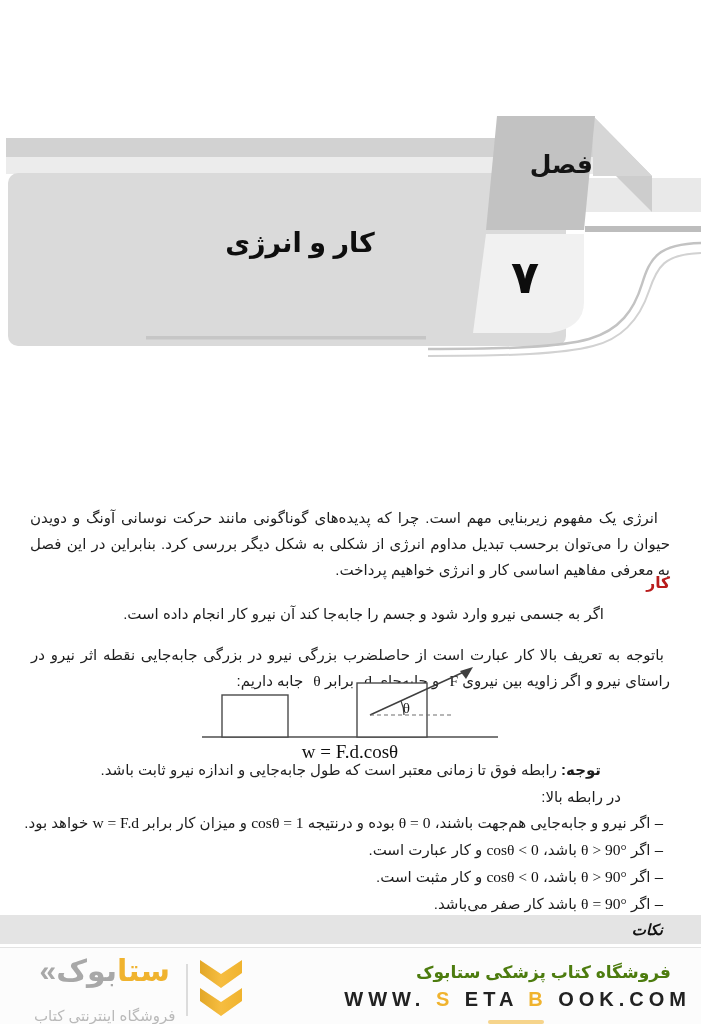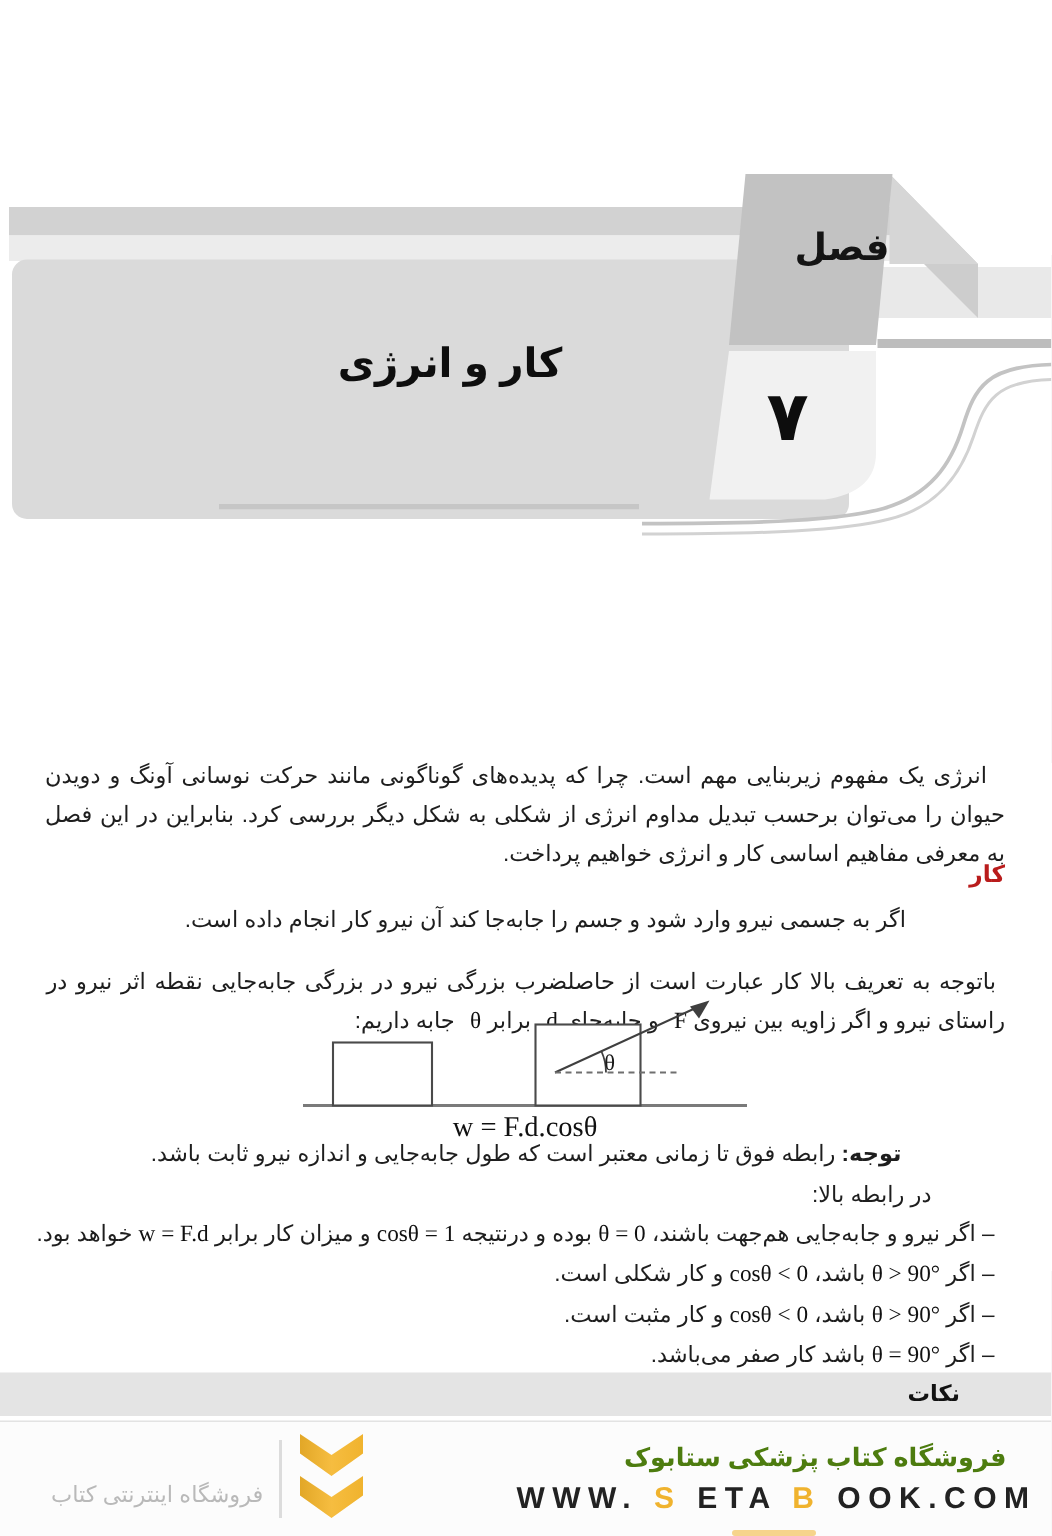--- a/index.html
+++ b/index.html
@@ -26,21 +26,21 @@
   .formula{position:absolute;top:741px;left:200px;width:300px;text-align:center;
     font-family:"Liberation Serif","DejaVu Serif",serif;font-size:19px;color:#101010;}
   .note-line{position:absolute;top:757px;right:100px;white-space:nowrap;}
   .note-label{font-weight:bold;}
   .relation-line{position:absolute;top:784px;right:80px;white-space:nowrap;}
   .bullets{position:absolute;top:809px;right:38px;left:20px;}
   .bullet-line{line-height:27px;white-space:nowrap;}
   .math{direction:ltr;unicode-bidi:isolate;display:inline-block;
     font-family:"Liberation Serif","DejaVu Serif",serif;font-size:15.5px;color:#101010;}
   .notes-band{position:absolute;top:915px;left:0;width:701px;height:29px;background:#e4e4e4;}
-  .notes-heading{line-height:29px;padding-right:61px;font-size:15px;font-weight:bold;color:#111;}
+  .notes-heading{line-height:29px;padding-right:38px;font-size:15px;font-weight:bold;color:#111;font-style:italic;}
   .footer{position:absolute;top:947px;left:0;width:701px;height:77px;background:#fcfcfc;
     border-top:1px solid #e3e3e3;box-sizing:border-box;}
   .store-name{position:absolute;top:14px;right:30px;font-size:17px;font-weight:600;color:#4d7c0f;}
   .footer-url{position:absolute;top:40px;right:10px;font-size:20px;font-weight:bold;
     letter-spacing:5px;color:#222;direction:ltr;font-family:"Liberation Sans",sans-serif;}
   .footer-url .accent{color:#f0b32e;}
   .footer-url .dark{color:#222;}
   .brand{position:absolute;top:7px;left:34px;display:flex;align-items:center;gap:10px;direction:ltr;}
   .brand-text{display:flex;flex-direction:column;align-items:center;}
   .wordmark{font-size:30px;font-weight:bold;direction:rtl;line-height:32px;letter-spacing:1px;}
@@ -99,35 +99,38 @@
 
   <div class="note-line body-text">
     <span class="note-label">توجه:</span>
     <span>رابطه فوق تا زمانی معتبر است که طول جابه‌جایی و اندازه نیرو ثابت باشد.</span>
   </div>
 
   <div class="relation-line body-text">در رابطه بالا:</div>
 
   <div class="bullets body-text">
       <div class="bullet-line"><span>–  اگر نیرو و جابه‌جایی هم‌جهت باشند،</span> <span class="math" dir="ltr">θ = 0</span> <span>بوده و درنتیجه</span> <span class="math" dir="ltr">cosθ = 1</span> <span>و میزان کار برابر</span> <span class="math" dir="ltr">w = F.d</span> <span>خواهد بود.</span></div>
-      <div class="bullet-line"><span>–  اگر</span> <span class="math" dir="ltr">θ &gt; 90°</span> <span>باشد،</span> <span class="math" dir="ltr">cosθ &lt; 0</span> <span>و کار شکلی است.</span></div>
+      <div class="bullet-line"><span>–  اگر</span> <span class="math" dir="ltr">θ &gt; 90°</span> <span>باشد،</span> <span class="math" dir="ltr">cosθ &lt; 0</span> <span>و کار عبارت است.</span></div>
       <div class="bullet-line"><span>–  اگر</span> <span class="math" dir="ltr">θ &gt; 90°</span> <span>باشد،</span> <span class="math" dir="ltr">cosθ &lt; 0</span> <span>و کار مثبت است.</span></div>
       <div class="bullet-line"><span>–  اگر</span> <span class="math" dir="ltr">θ = 90°</span> <span>باشد کار صفر می‌باشد.</span></div>
     </div>
 
   <div class="notes-band">
     <div class="notes-heading">نکات</div>
   </div>
 
   <div class="footer">
     <div class="store-name">فروشگاه کتاب پزشکی ستابوک</div>
     <div class="footer-url"><span class="dark">WWW.</span> <span class="accent">S</span> <span class="dark">ETA</span> <span class="accent">B</span> <span class="dark">OOK.COM</span></div>
 
     <div class="brand">
       <div class="brand-text">
+        <div class="wordmark">
+          <span class="wm-accent">ستا</span><span class="wm-gray">بوک</span><span class="wm-guillemet">«</span>
+        </div>
         <div class="brand-caption">فروشگاه اینترنتی کتاب</div>
       </div>
       <div class="brand-divider"></div>
       <svg width="46" height="62" viewBox="0 0 46 62">
         <defs>
           <linearGradient id="chev" x1="0" y1="0" x2="1" y2="0">
             <stop offset="0" stop-color="#e2a727"></stop>
             <stop offset="0.5" stop-color="#f6bd40"></stop>
             <stop offset="1" stop-color="#f0b32e"></stop>
           </linearGradient>

